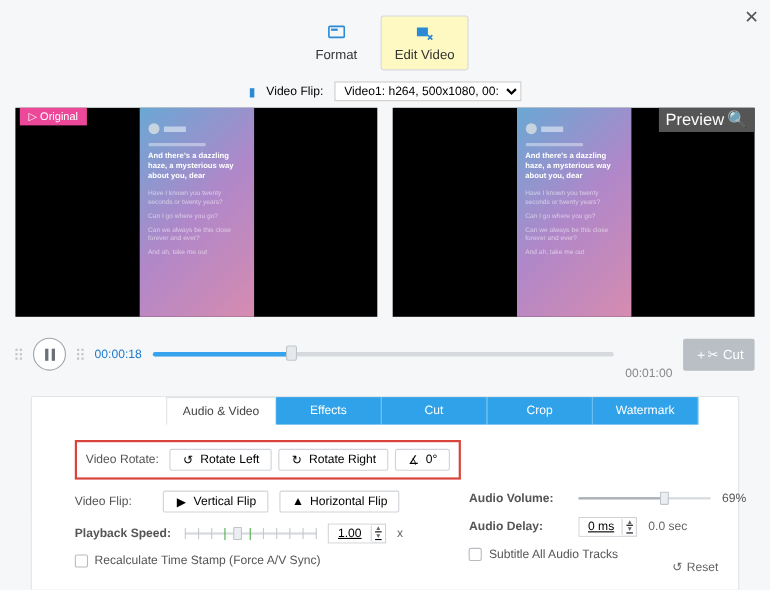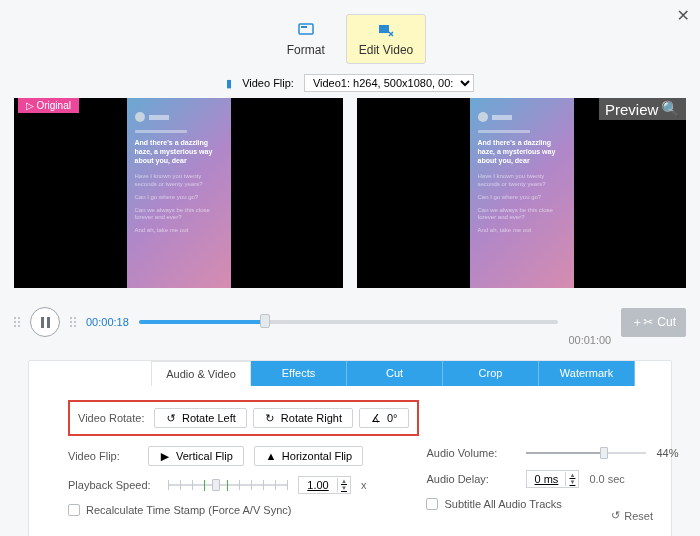--- a/index.html
+++ b/index.html
@@ -43,21 +43,21 @@
   .panel { margin: 0 28px; background: #fff; border: 1px solid #e2e5e8; border-radius: 2px; padding-left: 17px; }
   .panel-tabs { display: flex; }
   .ptab { flex: none; width: 96px; text-align: center; font-size: 11px; padding: 6px 0; border-right: 1px solid #e0e3e6; cursor: pointer; }
   .ptab.first { width: 100px; background: #fff; color: #444; border-top: 1px solid #e0e3e6; border-left: 1px solid #e0e3e6; margin-left: 105px; border-bottom: none; }
   .ptab.blue { background: #2fa2ea; color: #fff; border-right: 1px solid rgba(255,255,255,0.3); }
   .panel-body { padding: 14px 22px 10px; position: relative; }
   
   .hl-box { border: 2px solid #d9433a; padding: 6px 8px; display: inline-flex; align-items: center; gap: 6px; margin-bottom: 10px; }
   .row { display: flex; align-items: center; gap: 10px; margin-bottom: 10px; }
   .lbl { font-size: 11px; color: #555; width: 70px; }
-  .lbl.wide { width: 90px; }
+  .lbl.wide { width: 90px; font-weight: bold; }
   .btn-s { display: inline-flex; align-items: center; gap: 5px; font-size: 11px; border: 1px solid #cfd3d8; background: #fff; padding: 3px 10px; border-radius: 2px; cursor: pointer; }
   .icon-s { width: 12px; height: 12px; display: inline-flex; align-items: center; justify-content: center; }
   
   .cols { display: flex; gap: 60px; }
   .col { flex: 1; }
   
   .spin { display: inline-flex; align-items: center; border: 1px solid #cfd3d8; font-size: 11px; text-decoration: underline; }
   .spin input { border: none; width: 38px; font-size: 11px; padding: 2px 4px; text-align: center; outline: none; }
   .spin .arrows { display: flex; flex-direction: column; border-left: 1px solid #cfd3d8; }
   .spin .arrows span { font-size: 6px; line-height: 7px; padding: 0 3px; cursor: pointer; color: #666; }
@@ -267,21 +267,21 @@
       </div>
 
       <div class="col">
         <div class="row">
           <span class="lbl wide">Audio Volume:</span>
           <div class="vol-slider">
             <div class="tline"></div>
             <div class="fill" style="width:65%"></div>
             <div class="tknob" style="left:65%"></div>
           </div>
-          <span style="font-size:11px;color:#555">44%</span>
+          <span style="font-size:11px;color:#555">69%</span>
         </div>
         <div class="row">
           <span class="lbl wide">Audio Delay:</span>
           <div class="spin">
             <input value="0 ms" style="">
             <div class="arrows">
                 <span>▲</span>
                 <span>▼</span>
               </div>
           </div>

